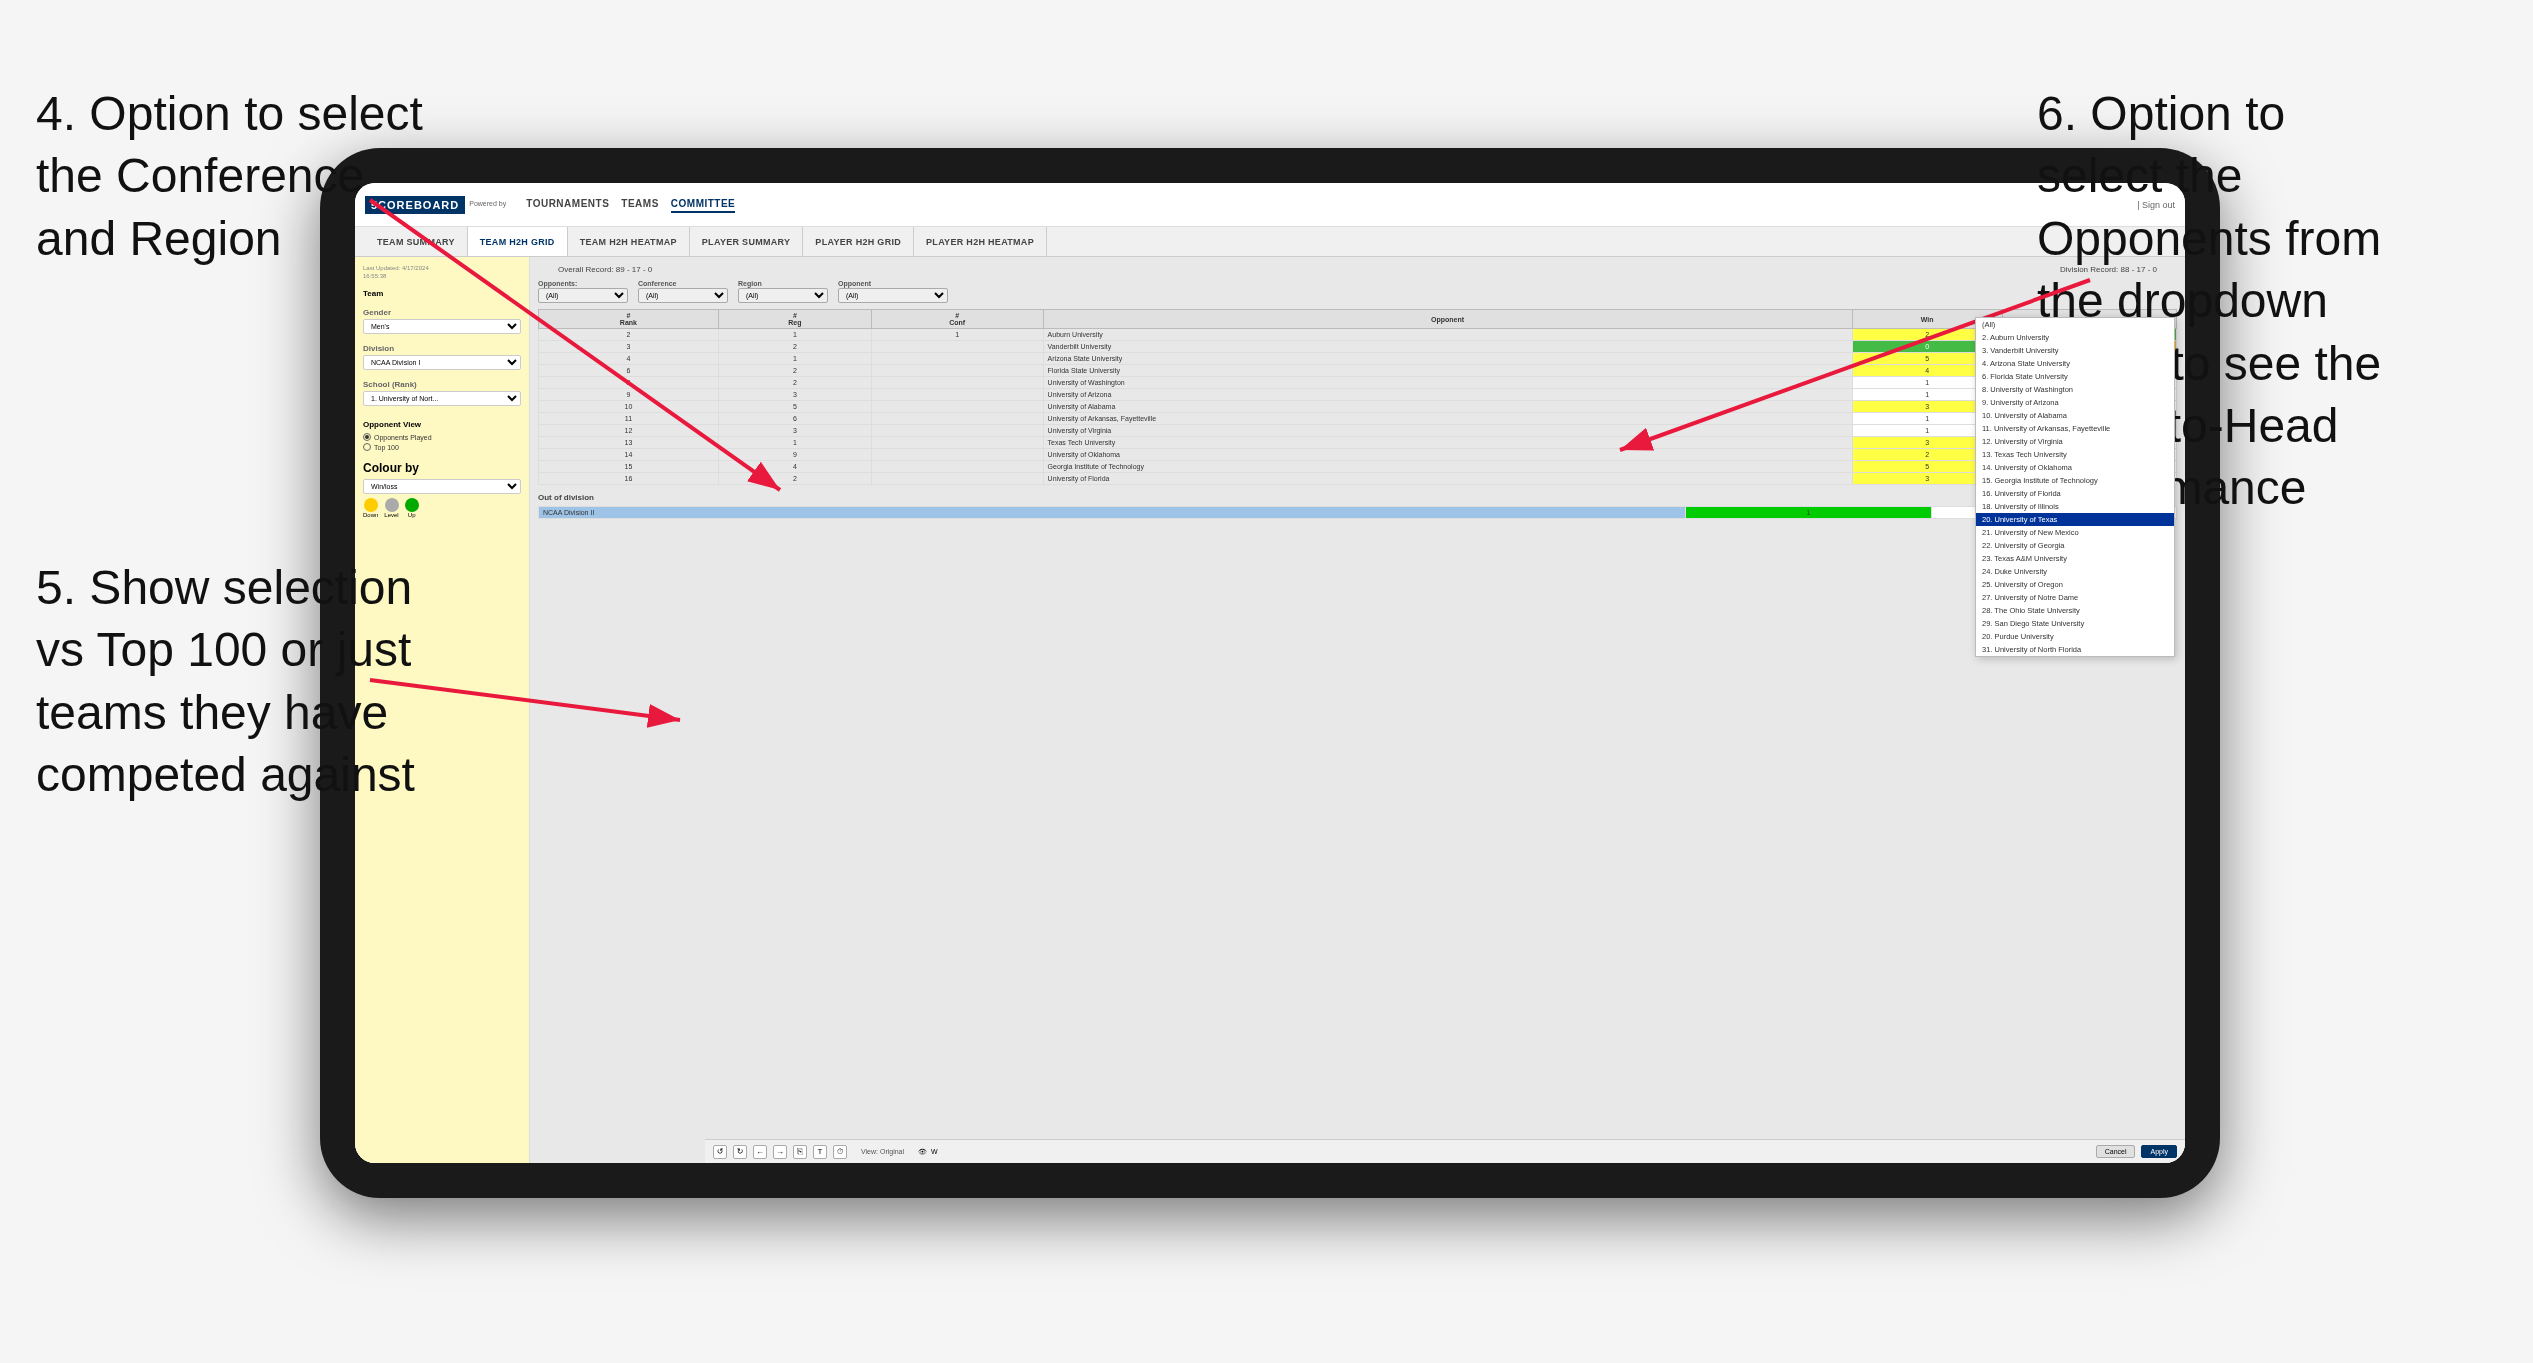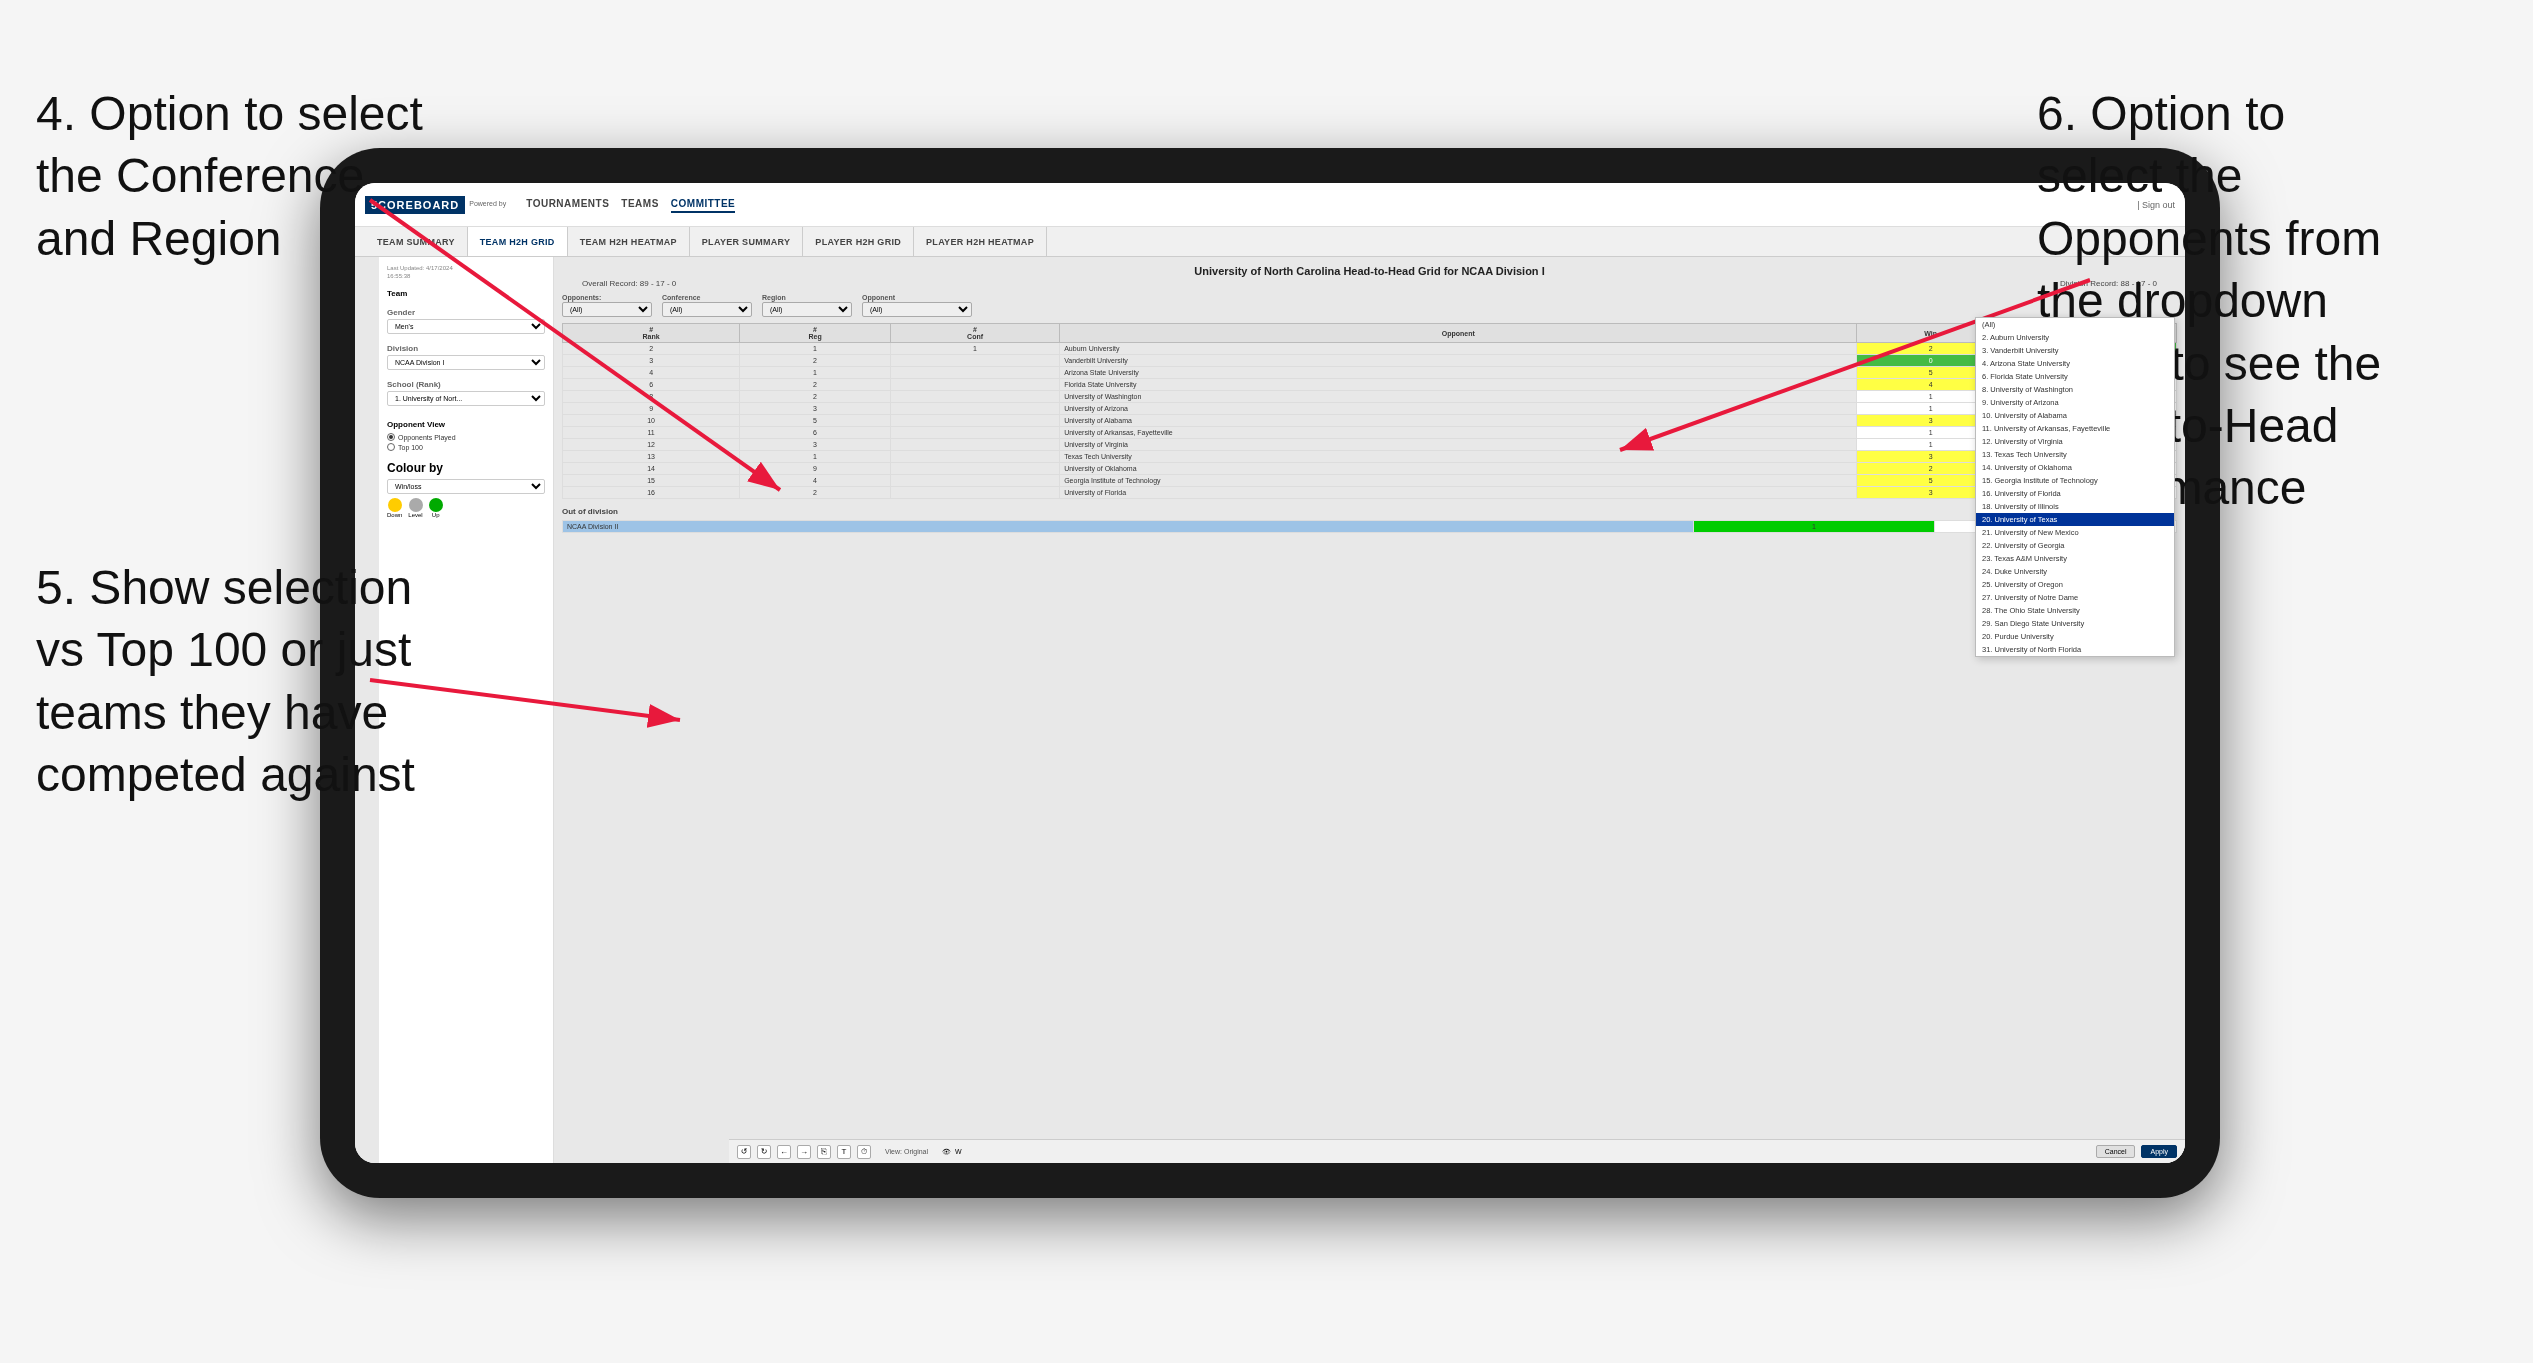--- a/index.html
+++ b/index.html
@@ -136,25 +136,24 @@
     
     .main-content {
       display: flex;
       height: calc(100% - 74px);
       background: #e8e8e8;
     }
 
     
     .sidebar {
       width: 175px;
-      background: #ffffff;
+      background: #fef9c3;
       border-right: 1px solid #ddd;
       padding: 8px;
       font-size: 8px;
-      margin-left: 24px;
     }
 
     .sidebar-section {
       margin-bottom: 10px;
     }
 
     .sidebar-label {
       font-size: 8px;
       color: #666;
       margin-bottom: 2px;
@@ -515,21 +514,20 @@
             </div>
             <div class="legend-item">
               <div class="legend-dot" style="background:#00aa00;"></div>
               <span>Up</span>
             </div>
           </div>
         </div>
       </div>
 
       <div class="content-area">
-        <div class="grid-title">University of North Carolina Head-to-Head Grid for NCAA Division I</div>
 
         <div class="record-row">
           <span>
             <span>Overall Record:</span>&nbsp;<span>89 - 17 - 0</span>
           </span>
           <span>
             <span>Division Record:</span>&nbsp;<span>88 - 17 - 0</span>
           </span>
         </div>
 

